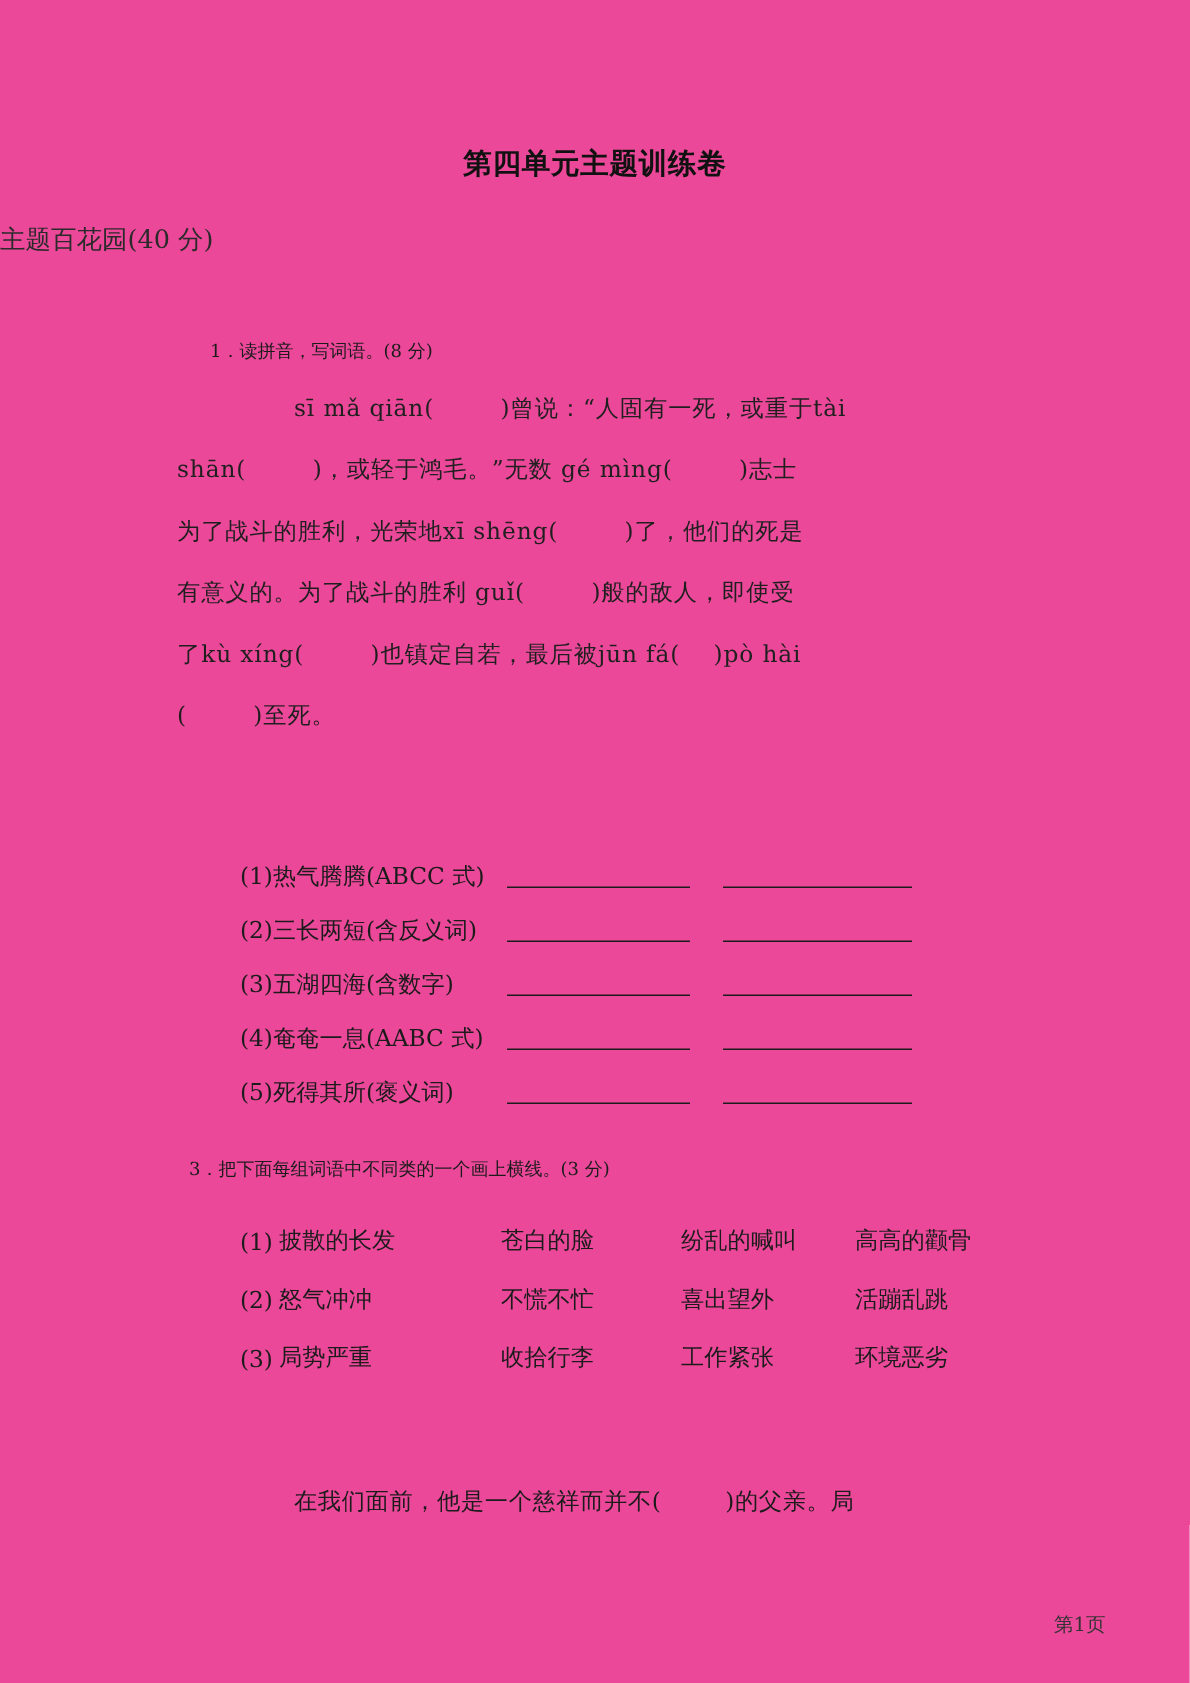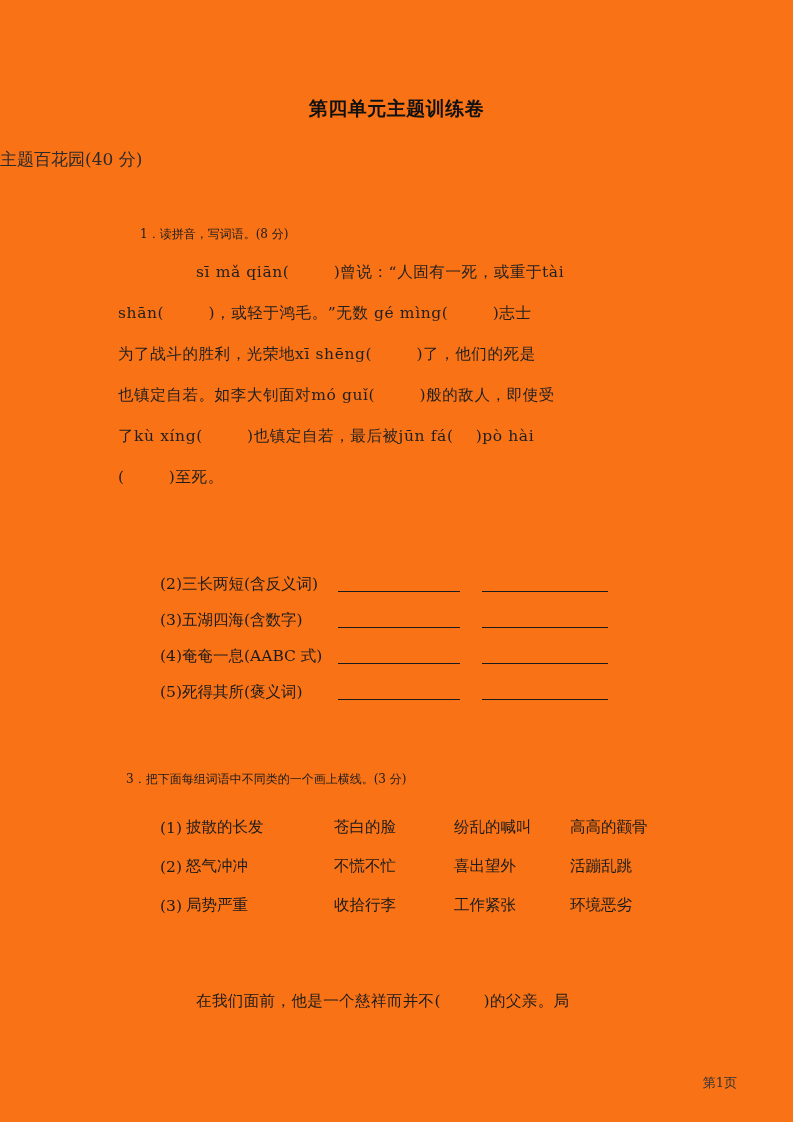--- a/index.html
+++ b/index.html
@@ -12,21 +12,21 @@
     height: 1122px;
     position: relative;
     font-family: "DejaVu Sans", sans-serif;
     color: #1b1b1b;
     overflow: hidden;
   }
 
   .page {
     position: absolute;
     inset: 0;
-    background: #f97316;
+    background: #ec4899;
   }
 
   
   .doc-title {
     position: absolute;
     top: 96px;
     left: 0;
     width: 793px;
     text-align: center;
     font-family: "DejaVu Sans", sans-serif;
@@ -165,27 +165,32 @@
   <div class="doc-title">第四单元主题训练卷</div>
   <div class="doc-subtitle">主题百花园(40 分)</div>
 
 
   <div class="q-label" style="left:140px; top:226px;">1．读拼音，写词语。(8 分)</div>
 
   <div class="pinyin-block">
     <div class="pinyin-line indent">sī mǎ qiān(        )曾说：“人固有一死，或重于tài</div>
     <div class="pinyin-line">shān(        )，或轻于鸿毛。”无数 gé mìng(        )志士</div>
     <div class="pinyin-line">为了战斗的胜利，光荣地xī shēng(        )了，他们的死是</div>
-    <div class="pinyin-line">也镇定自若。如李大钊面对mó guǐ(        )般的敌人，即使受</div>
+    <div class="pinyin-line">有意义的。为了战斗的胜利 guǐ(        )般的敌人，即使受</div>
     <div class="pinyin-line">了kù xíng(        )也镇定自若，最后被jūn fá(    )pò hài</div>
     <div class="pinyin-line">(        )至死。</div>
   </div>
 
 
   <div class="pattern-list">
+    <div class="pattern-row">
+      <span class="pattern-text">(1)热气腾腾(ABCC 式)</span>
+      <span class="blank-line"></span>
+      <span class="blank-line last"></span>
+    </div>
     <div class="pattern-row">
       <span class="pattern-text">(2)三长两短(含反义词)</span>
       <span class="blank-line"></span>
       <span class="blank-line last"></span>
     </div>
     <div class="pattern-row">
       <span class="pattern-text">(3)五湖四海(含数字)</span>
       <span class="blank-line"></span>
       <span class="blank-line last"></span>
     </div>

